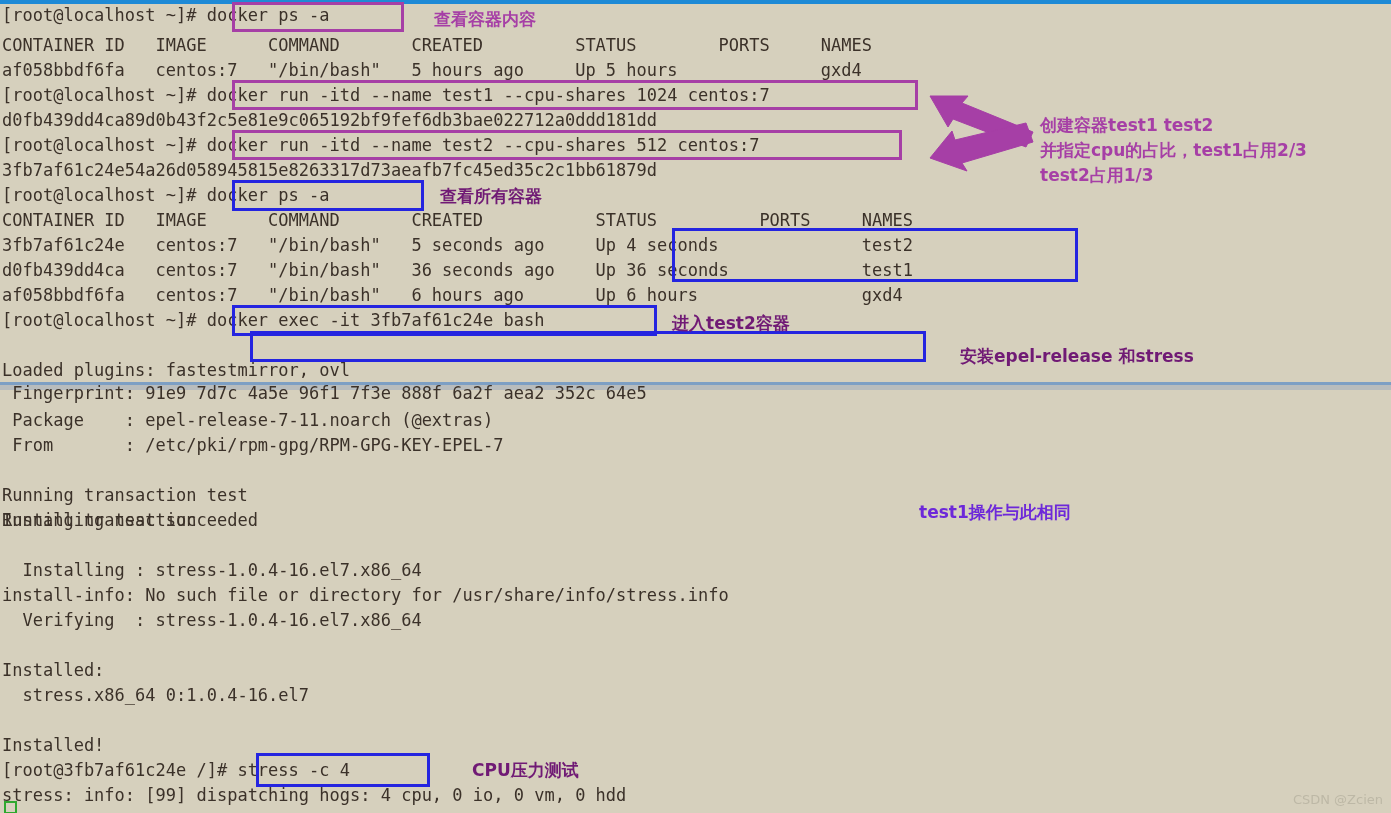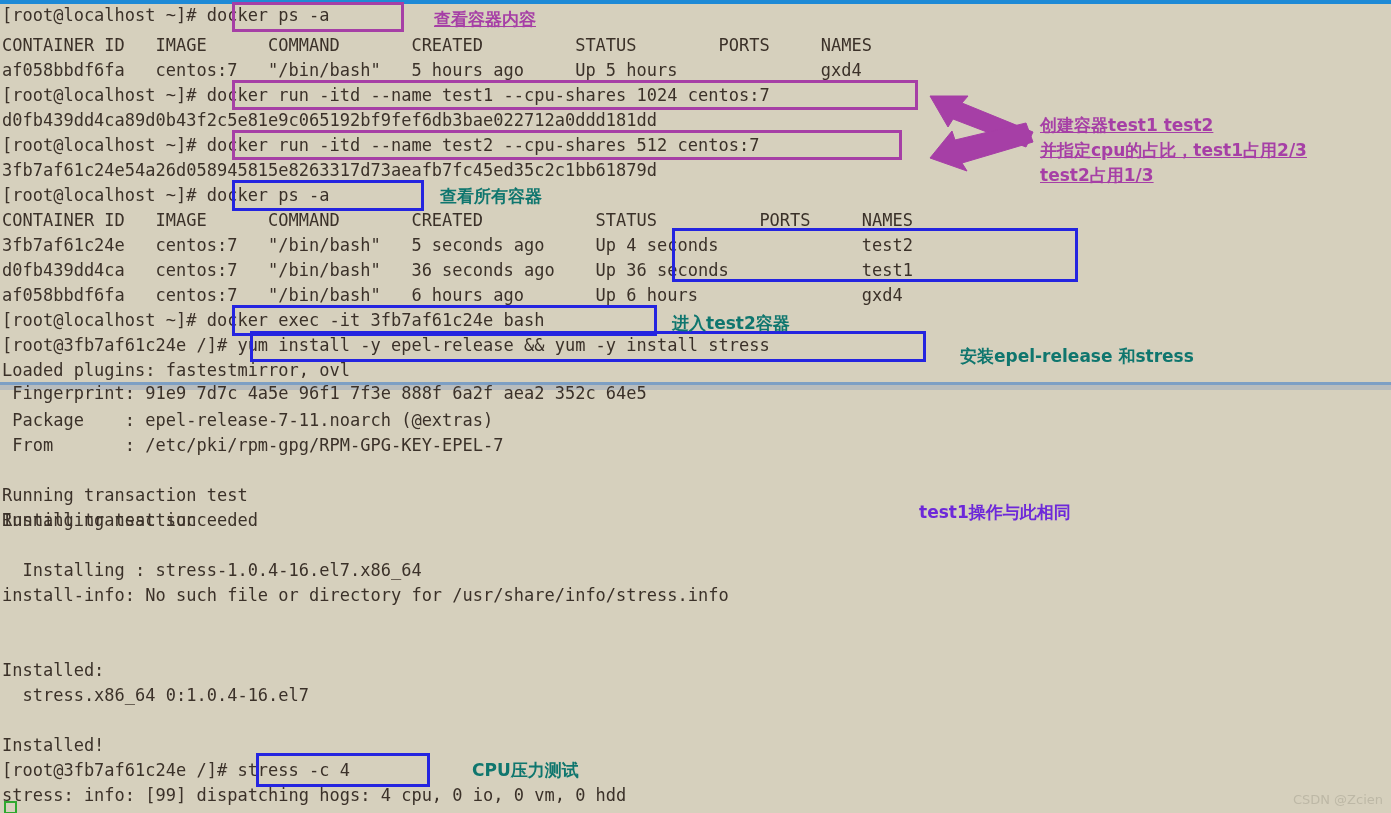--- a/index.html
+++ b/index.html
@@ -70,22 +70,22 @@
 
   
   .anno {
     position: absolute;
     white-space: pre;
     font-family: "DejaVu Sans", "Liberation Sans", sans-serif;
     font-weight: bold;
     font-size: 17px;
     line-height: 24px;
   }
-  .anno-purple { color: #a63fa6; text-decoration: underline; }
-  .anno-blue   { color: #0f766e; }
+  .anno-purple { color: #a63fa6; }
+  .anno-blue   { color: #701a75; }
   .anno-red    { color: #6d28d9; font-size: 17px; }
 
   .arrow-layer {
     position: absolute;
     left: 0; top: 0;
     width: 1391px;
     height: 813px;
     pointer-events: none;
   }
 
@@ -122,35 +122,35 @@
   <div class="tline" style="top:83px;">[root@localhost ~]# docker run -itd --name test1 --cpu-shares 1024 centos:7</div>
   <div class="tline" style="top:108px;">d0fb439dd4ca89d0b43f2c5e81e9c065192bf9fef6db3bae022712a0ddd181dd</div>
   <div class="tline" style="top:133px;">[root@localhost ~]# docker run -itd --name test2 --cpu-shares 512 centos:7</div>
   <div class="tline" style="top:158px;">3fb7af61c24e54a26d058945815e8263317d73aeafb7fc45ed35c2c1bb61879d</div>
   <div class="tline" style="top:183px;">[root@localhost ~]# docker ps -a</div>
   <div class="tline" style="top:208px;">CONTAINER ID   IMAGE      COMMAND       CREATED           STATUS          PORTS     NAMES</div>
   <div class="tline" style="top:233px;">3fb7af61c24e   centos:7   "/bin/bash"   5 seconds ago     Up 4 seconds              test2</div>
   <div class="tline" style="top:258px;">d0fb439dd4ca   centos:7   "/bin/bash"   36 seconds ago    Up 36 seconds             test1</div>
   <div class="tline" style="top:283px;">af058bbdf6fa   centos:7   "/bin/bash"   6 hours ago       Up 6 hours                gxd4</div>
   <div class="tline" style="top:308px;">[root@localhost ~]# docker exec -it 3fb7af61c24e bash</div>
-  <div class="tline" style="top:333px;">[root@3fb7af61c24e /]# yum install -y epel-release &amp;&amp; yum -y install stress</div>
   <div class="tline" style="top:358px;">Loaded plugins: fastestmirror, ovl</div>
 
   <div class="seam-blue"></div>
   <div class="seam-grey"></div>
   <div class="panel-lower"></div>
 
   <div class="tline" style="top:381px;"> Fingerprint: 91e9 7d7c 4a5e 96f1 7f3e 888f 6a2f aea2 352c 64e5</div>
   <div class="tline" style="top:408px;"> Package    : epel-release-7-11.noarch (@extras)</div>
   <div class="tline" style="top:433px;"> From       : /etc/pki/rpm-gpg/RPM-GPG-KEY-EPEL-7</div>
   <div class="tline" style="top:483px;">Running transaction test</div>
   <div class="tline" style="top:508px;">Installing test succeeded</div>
   <div class="tline" style="top:508px;">Running transaction</div>
   <div class="tline" style="top:558px;">  Installing : stress-1.0.4-16.el7.x86_64</div>
   <div class="tline" style="top:583px;">install-info: No such file or directory for /usr/share/info/stress.info</div>
+  <div class="tline" style="top:608px;">  Verifying  : stress-1.0.4-16.el7.x86_64</div>
   <div class="tline" style="top:633px;"></div>
   <div class="tline" style="top:658px;">Installed:</div>
   <div class="tline" style="top:683px;">  stress.x86_64 0:1.0.4-16.el7</div>
   <div class="tline" style="top:708px;"></div>
   <div class="tline" style="top:733px;">Installed!</div>
   <div class="tline" style="top:758px;">[root@3fb7af61c24e /]# stress -c 4</div>
   <div class="tline" style="top:783px;">stress: info: [99] dispatching hogs: 4 cpu, 0 io, 0 vm, 0 hdd</div>
 
   <div class="hlbox hl-purple" style="left:232px; top:2px;   width:172px; height:30px;"></div>
 

